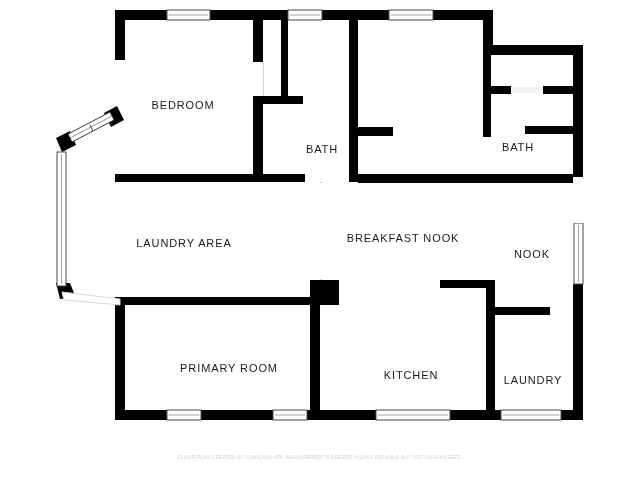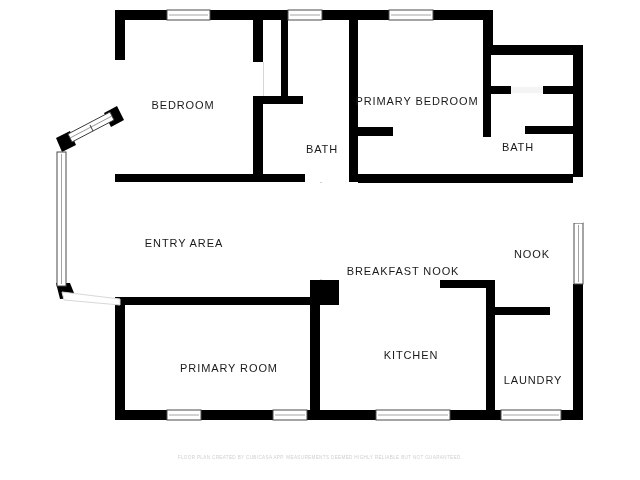--- a/index.html
+++ b/index.html
@@ -177,25 +177,24 @@
       <rect x="573" y="177" width="10" height="46"></rect>
     </g>
 
     <g>
       <polygon points="311,280 339,280 339,305 311,305" fill="#000000"></polygon>
     </g>
 
   </svg>
 
   <div class="room-label" style="left:183px; top:105px;">BEDROOM</div>
-  <div class="room-label" style="left:417px; top:101px;">PRIMARY BEDROOM</div>
   <div class="room-label" style="left:322px; top:149px;">BATH</div>
   <div class="room-label" style="left:518px; top:147px;">BATH</div>
-  <div class="room-label" style="left:184px; top:243px;">ENTRY AREA</div>
-  <div class="room-label" style="left:403px; top:238px;margin-top:33px;">BREAKFAST NOOK</div>
+  <div class="room-label" style="left:184px; top:243px;">LAUNDRY AREA</div>
+  <div class="room-label" style="left:403px; top:238px;">BREAKFAST NOOK</div>
   <div class="room-label" style="left:532px; top:254px;">NOOK</div>
   <div class="room-label" style="left:229px; top:368px;">PRIMARY ROOM</div>
-  <div class="room-label" style="left:411px; top:355px;">KITCHEN</div>
+  <div class="room-label" style="left:411px; top:375px;">KITCHEN</div>
   <div class="room-label" style="left:533px; top:380px;">LAUNDRY</div>
 
   <div id="disclaimer">FLOOR PLAN CREATED BY CUBICASA APP. MEASUREMENTS DEEMED HIGHLY RELIABLE BUT NOT GUARANTEED.</div>
 
 </div>
 
 </body></html>

